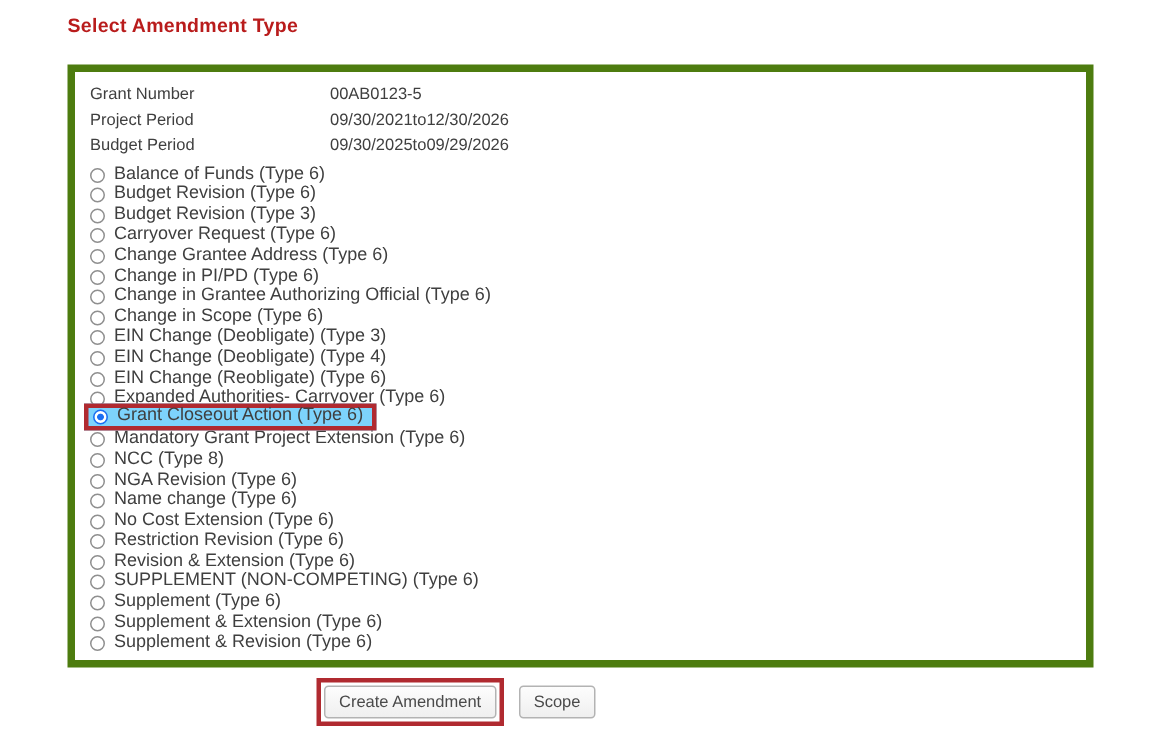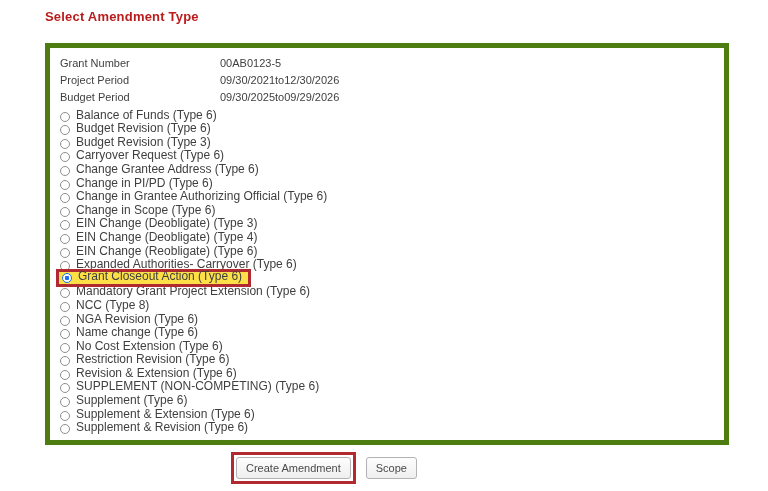--- a/index.html
+++ b/index.html
@@ -72,32 +72,31 @@
     margin-right: 6px;
   }
   .radio-row.selected .radio {
     border: 1.5px solid var(--radio-blue, #1b6ff2);
     background: radial-gradient(circle, var(--radio-blue, #1b6ff2) 0 2px, #ffffff 2.5px);
   }
   .radio-row.highlighted {
     position: relative;
     z-index: 2;
     border: 3px solid var(--annotation-red, #b02a30);
-    background: #fde047;
+    background: #7dd3fc;
     padding: 1px 6px 1px 3px;
     margin: -2.5px 0 -2.5px -4px;
     height: 18.6px;
   }
   .actions {
     position: absolute;
     left: 211px;
     top: 452px;
     display: flex;
     align-items: center;
-    margin-left: 20px;
   }
   .red-box {
     display: inline-block;
     border: 3px solid var(--annotation-red, #b02a30);
     padding: 2px;
     background: #ffffff;
   }
   .btn {
     font-family: "Liberation Sans", sans-serif;
     font-size: 11px;

